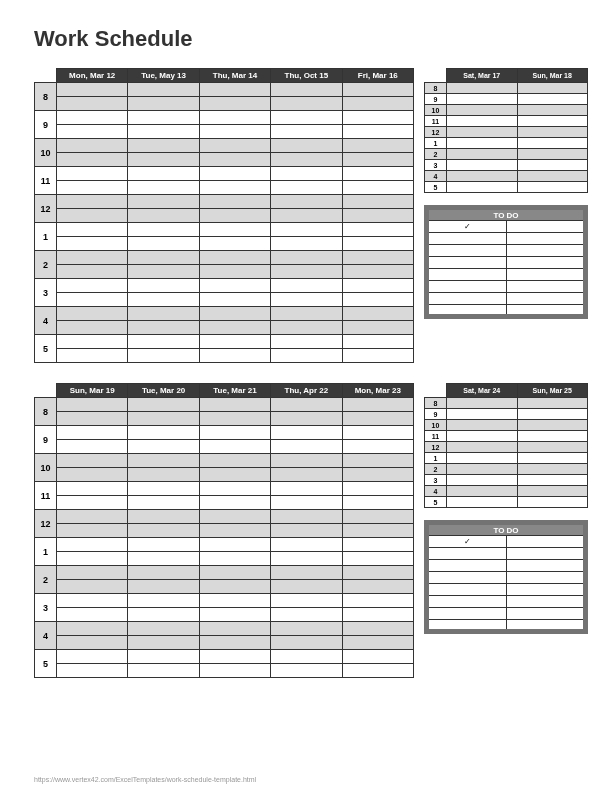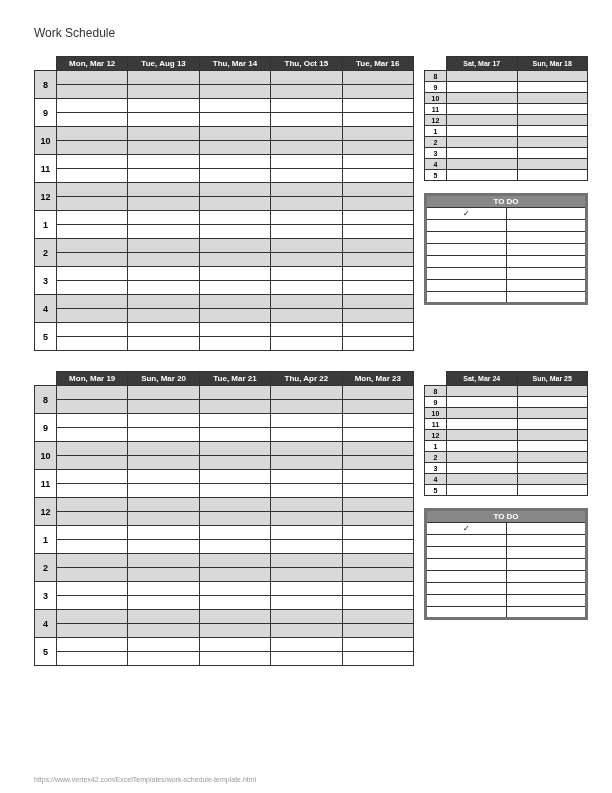--- a/index.html
+++ b/index.html
@@ -1,60 +1,60 @@
 <!DOCTYPE html>
 <html><head>
 <meta charset="utf-8">
 <style>
 *{box-sizing:border-box;margin:0;padding:0}
 body{background:#fff;font-family:Arial,Helvetica,sans-serif;width:612px;height:793px;overflow:hidden;position:relative}
 .page{padding:26px 24px 0 34px}
-.title{font-size:12px;font-weight:400;color:#333;margin-bottom:16px}
+.title{font-size:22px;font-weight:700;color:#333;margin-bottom:16px}
 .week-block{display:flex;gap:10px;margin-bottom:20px}
 .weekday-col{flex:0 0 380px}
 .side-col{flex:1}
 table{border-collapse:collapse;width:100%;table-layout:fixed}
 th,td{border:1px solid #333;padding:0}
 .wk-head th{background:#3a3a3a;color:#fff;font-size:8px;font-weight:700;height:14px;text-align:center}
 .wk-head th.hour-col{background:#fff;border:none;width:22px}
 .weekday-col .hour-col{width:22px}
 .hour-cell{font-size:9px;font-weight:700;text-align:center;vertical-align:middle;background:#fff}
 .slot{height:14px;border-bottom:1px dashed #aaa!important}
 .slot.bottom{border-bottom:1px solid #333!important}
 .shade{background:#d9d9d9}
 
 .we-table .hour-col{width:20px}
 .we-table td,.we-table th{font-size:7px}
 .we-row td{height:11px}
 .we-hour{font-weight:700;text-align:center;font-size:7px}
 
-.todo{margin-top:12px;border:3px solid #737373;width:100%}
+.todo{margin-top:12px;border:5px solid #737373;width:100%}
 .todo-head{background:#888;color:#fff;font-size:8px;font-weight:700;text-align:center;height:13px}
 .todo-check{width:18px;text-align:center;font-size:9px;border-right:1px solid #333}
 .todo-row td{height:12px;border-bottom:1px dashed #aaa;font-size:8px}
 .todo-row:last-child td{border-bottom:none}
 .footer{position:absolute;bottom:10px;left:34px;font-size:7px;color:#999}
 </style>
 </head>
 <body>
 
 <div class="page">
   <div class="title">Work Schedule</div>
   <div id="weeks-container">
       <div class="week-block">
         <div class="weekday-col">
           <table>
             <thead>
               <tr class="wk-head">
                 <th class="hour-col"></th>
                 <th>Mon, Mar 12</th>
-                <th>Tue, Aug 13</th>
+                <th>Tue, May 13</th>
                 <th>Thu, Mar 14</th>
                 <th>Thu, Oct 15</th>
-                <th>Tue, Mar 16</th>
+                <th>Fri, Mar 16</th>
               </tr>
             </thead>
             <tbody>
               <tr>
                 <td class="hour-cell shade" rowspan="2">8</td>
                 <td class="slot shade"></td>
                 <td class="slot shade"></td>
                 <td class="slot shade"></td>
                 <td class="slot shade"></td>
                 <td class="slot shade"></td>
@@ -306,22 +306,22 @@
             </tbody>
           </table>
         </div>
       </div>
       <div class="week-block">
         <div class="weekday-col">
           <table>
             <thead>
               <tr class="wk-head">
                 <th class="hour-col"></th>
-                <th>Mon, Mar 19</th>
-                <th>Sun, Mar 20</th>
+                <th>Sun, Mar 19</th>
+                <th>Tue, Mar 20</th>
                 <th>Tue, Mar 21</th>
                 <th>Thu, Apr 22</th>
                 <th>Mon, Mar 23</th>
               </tr>
             </thead>
             <tbody>
               <tr>
                 <td class="hour-cell shade" rowspan="2">8</td>
                 <td class="slot shade"></td>
                 <td class="slot shade"></td>

